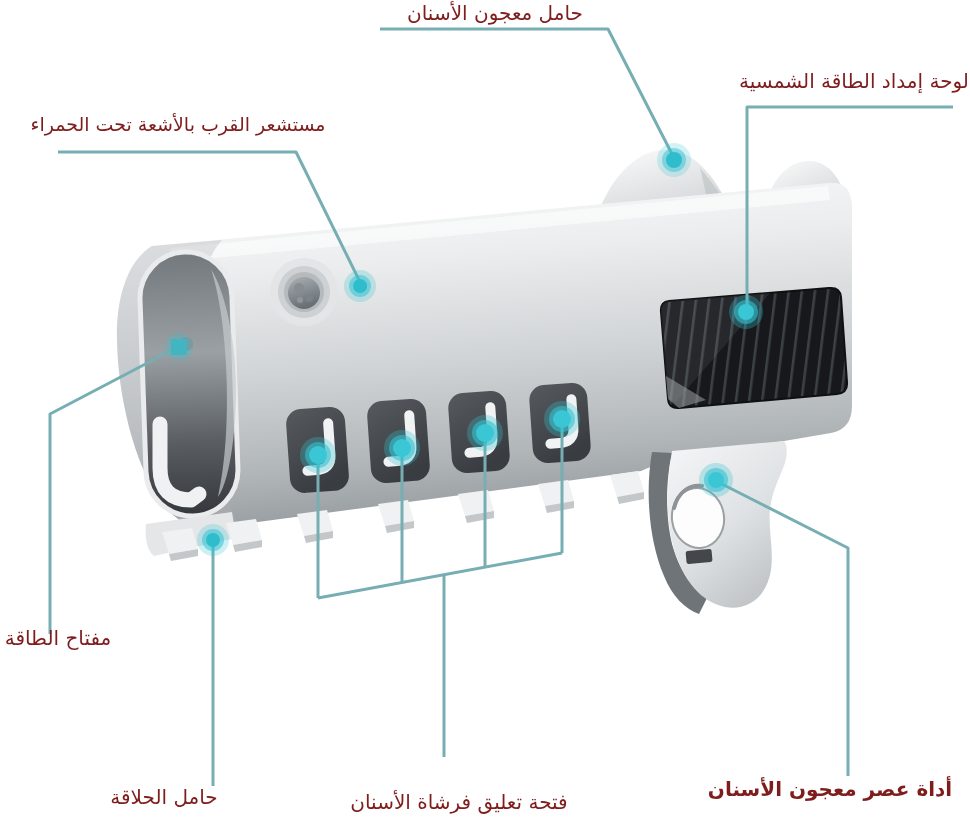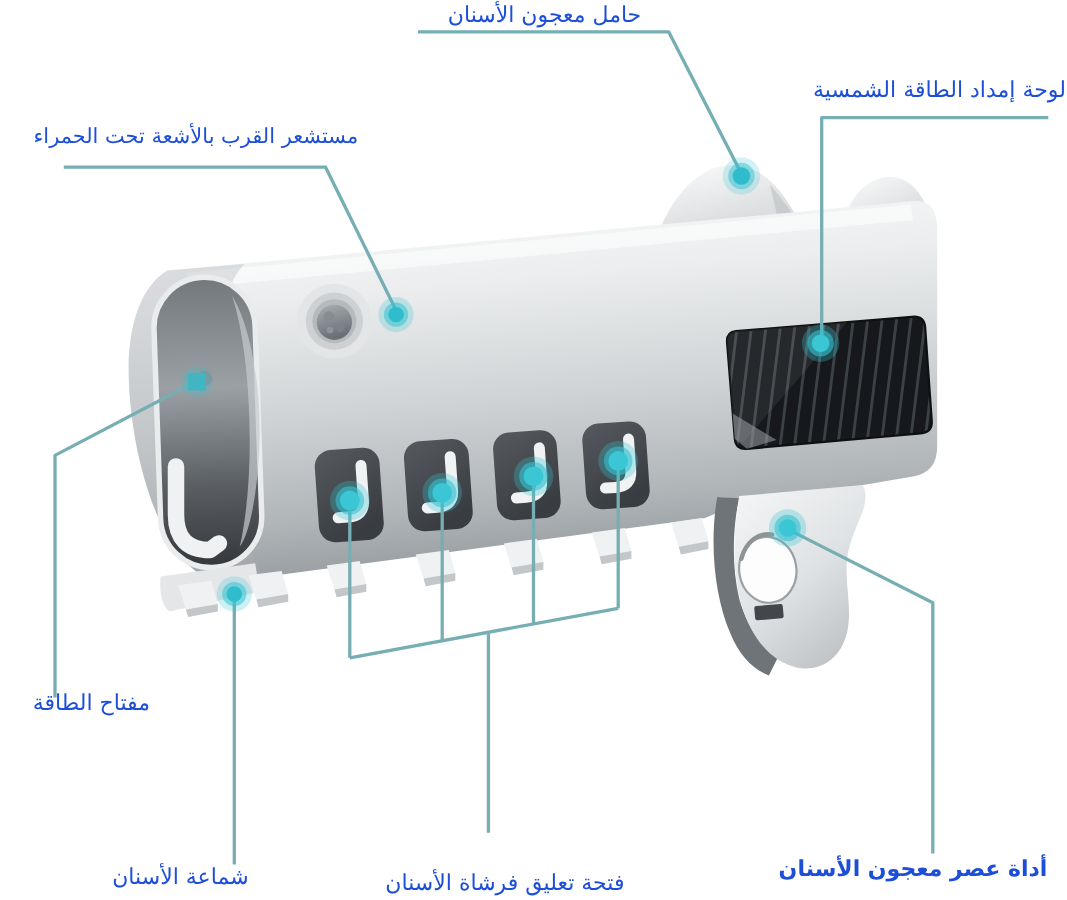--- a/index.html
+++ b/index.html
@@ -6,33 +6,33 @@
   .canvas{
     position:relative;
     width:970px;height:818px;
     background:#ffffff;
     overflow:hidden;
     font-family:"DejaVu Sans",sans-serif;
   }
   .art{position:absolute;left:0;top:0;width:970px;height:818px;}
   .label{
     position:absolute;
-    color:#1d4ed8;
+    color:#7f1d1d;
     font-size:20px;
     font-weight:500;
     white-space:nowrap;
     transform:translateX(-50%);
     direction:rtl;
     letter-spacing:0;
     line-height:1.25;
   }
   .lbl-holder   {left:495px; top:1px;}
   .lbl-solar    {left:854px; top:69px;}
   .lbl-ir       {left:178px; top:113px; font-size:19px;}
-  .lbl-power    {left:83px;  top:626px;}
+  .lbl-power    {left:58px;  top:626px;}
   .lbl-shaver   {left:164px; top:785px;}
   .lbl-slot     {left:459px; top:758px;margin-top:32px;}
   .lbl-squeezer {left:830px; top:777px;font-weight:bold;}
 </style>
 </head>
 <body>
 
 <div class="canvas">
 
   <svg class="art" viewBox="0 0 970 818" aria-hidden="true">
@@ -244,17 +244,17 @@
         <circle cx="716" cy="480" r="12" fill="#35c2d1" opacity="0.6"></circle>
         <circle cx="716" cy="480" r="8" fill="#3bc6d5"></circle>
       </g>
     </g>
   </svg>
 
   <div class="label lbl-holder" dir="rtl">حامل معجون الأسنان</div>
   <div class="label lbl-solar" dir="rtl">لوحة إمداد الطاقة الشمسية</div>
   <div class="label lbl-ir" dir="rtl">مستشعر القرب بالأشعة تحت الحمراء</div>
   <div class="label lbl-power" dir="rtl">مفتاح الطاقة</div>
-  <div class="label lbl-shaver" dir="rtl">شماعة الأسنان</div>
+  <div class="label lbl-shaver" dir="rtl">حامل الحلاقة</div>
   <div class="label lbl-slot" dir="rtl">فتحة تعليق فرشاة الأسنان</div>
   <div class="label lbl-squeezer" dir="rtl">أداة عصر معجون الأسنان</div>
 
 </div>
 
 </body></html>

